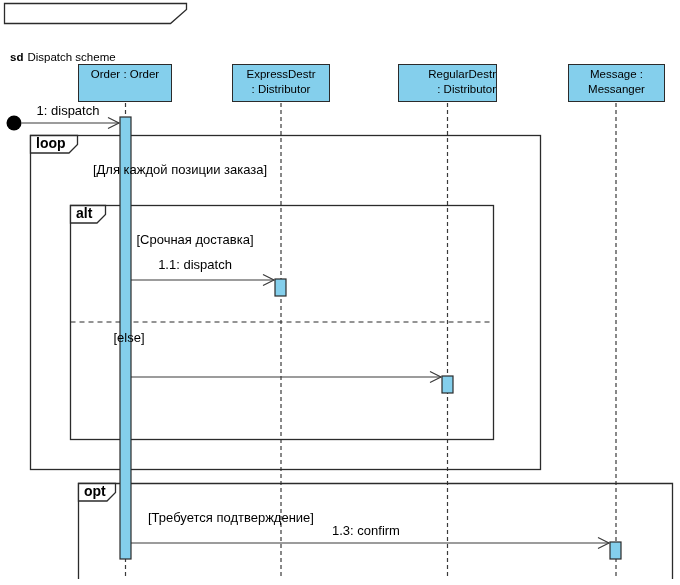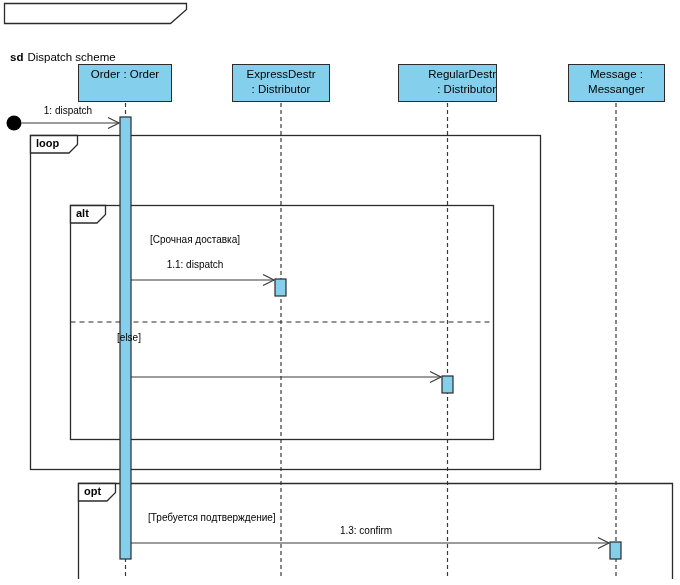--- a/index.html
+++ b/index.html
@@ -14,23 +14,23 @@
   .pent{fill:#fff;stroke:var(--border);stroke-width:1.3;}
   .msg{stroke:var(--line);stroke-width:1.2;}
   .mhead{fill:none;stroke:var(--line);stroke-width:1.2;}
   .act{fill:var(--fill);stroke:var(--border);stroke-width:1.2;}
   .headbox{
     position:absolute;top:51px;height:38px;background:var(--fill);
     border:1.4px solid var(--border);box-sizing:border-box;
     display:flex;flex-direction:column;align-items:center;justify-content:flex-start;
     padding-top:2px;font-size:11.5px;line-height:15px;text-align:center;margin-top:13px;
   }
-  .lbl{position:absolute;font-size:10px;line-height:13px;white-space:nowrap;}
+  .lbl{position:absolute;font-size:13px;line-height:13px;white-space:nowrap;}
   .ctr{text-align:center;}
-  .op{font-weight:bold;font-size:11px;}
+  .op{font-weight:bold;font-size:14px;}
   .sdlbl{position:absolute;left:10px;top:6px;font-size:11.5px;margin-top:45px;}
   .sdlbl b{margin-right:4px;}
 </style>
 </head>
 <body>
 
 <div class="canvas">
 
   <svg viewBox="0 0 680 585">
 
@@ -86,20 +86,21 @@
   </div>
   <div class="headbox" style="left:568px;width:97px;">
     <span>Message :</span>
     <span>Messanger</span>
   </div>
 
   <div class="lbl op" style="left:36px;top:137px;">loop</div>
   <div class="lbl op" style="left:76px;top:207px;">alt</div>
   <div class="lbl op" style="left:84px;top:485px;">opt</div>
 
+  <div class="lbl ctr" style="left:90px;top:163px;width:180px;">[Для каждой позиции заказа]</div>
   <div class="lbl ctr" style="left:115px;top:233px;width:160px;">[Срочная доставка]</div>
   <div class="lbl ctr" style="left:99px;top:331px;width:60px;">[else]</div>
   <div class="lbl" style="left:122px;top:511px;margin-left:26px;">[Требуется подтверждение]</div>
 
   <div class="lbl ctr" style="left:25px;top:104px;width:86px;">1: dispatch</div>
   <div class="lbl ctr" style="left:115px;top:258px;width:160px;">1.1: dispatch</div>
   <div class="lbl ctr" style="left:310px;top:524px;width:112px;">1.3: confirm</div>
 
 </div>
 

